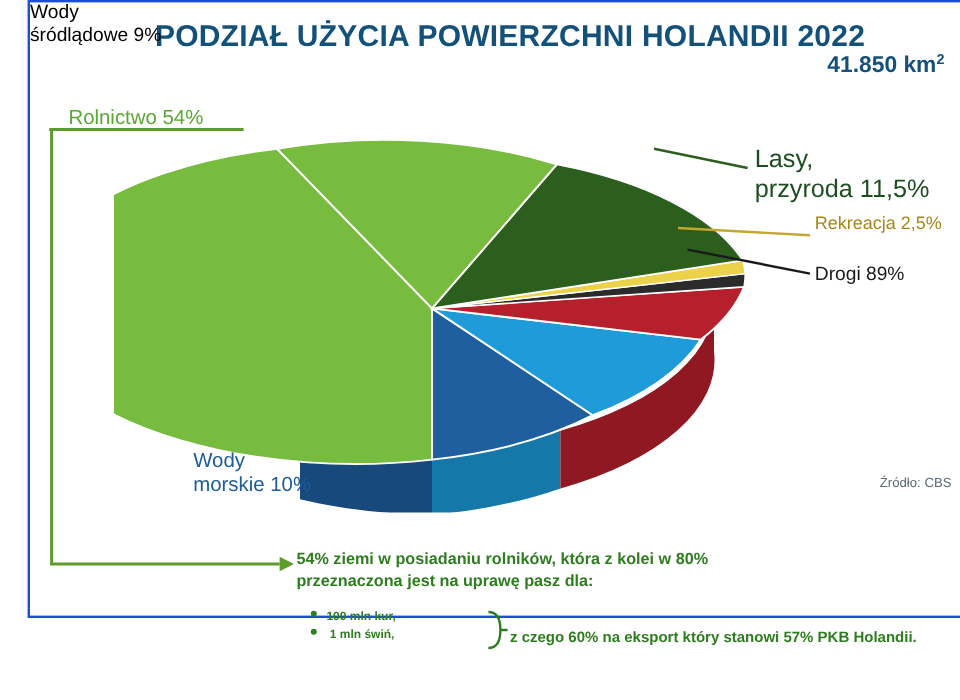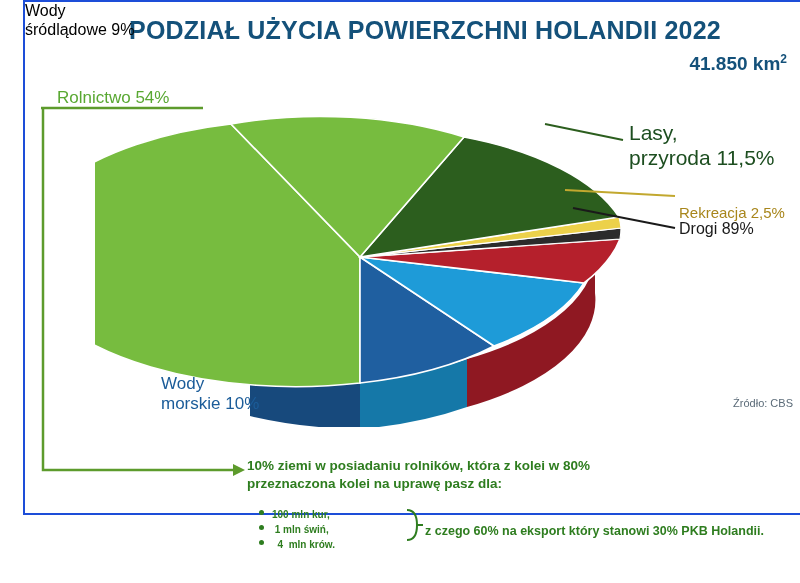--- a/index.html
+++ b/index.html
@@ -32,21 +32,21 @@
     width: 800px;
     text-align: center;
     font-size: 25px;
     font-weight: bold;
     color: #14517a;
     letter-spacing: 0.2px;
   }
   .subtitle {
     position: absolute;
     right: 34px;
-    top: 50px;
+    top: 40px;
     font-size: 19px;
     font-weight: bold;
     color: #14517a;
   }
   .subtitle sup {
     font-size: 12px;
     vertical-align: super;
   }
 
   
@@ -69,21 +69,21 @@
     left: 32px; top: 86px;
     font-size: 17px;
     color: #59a832;
   }
   .lbl-lasy {
     left: 604px; top: 119px;
     font-size: 21px;
     color: #1d4e20;
   }
   .lbl-rekreacja {
-    left: 654px; top: 202px;
+    left: 654px; top: 176px;
     font-size: 15px;
     color: #a8861b;
   }
   .lbl-drogi {
     left: 654px; top: 218px;
     font-size: 16px;
     color: #1a1a1a;
   }
   .lbl-zabudowania {
     left: 594px; top: 311px;
@@ -222,25 +222,24 @@
 
     <path d="M 650 194 L 540 188" stroke="#c2a82f" stroke-width="2" fill="none"></path>
 
     <path d="M 650 226 L 548 206" stroke="#1a1a1a" stroke-width="2" fill="none"></path>
 
     <path d="M 382 508 Q 392 508 392 523 Q 392 538 382 538" stroke="#2e7d1f" stroke-width="2" fill="none"></path>
     <path d="M 392 523 L 398 523" stroke="#2e7d1f" stroke-width="2" fill="none"></path>
   </svg>
 
   <div class="note">
-    <span class="l1">10% ziemi w posiadaniu rolników, która z kolei w 80%</span>
-    <span class="l2">przeznaczona kolei na uprawę pasz dla:</span>
+    <span class="l1">54% ziemi w posiadaniu rolników, która z kolei w 80%</span>
+    <span class="l2">przeznaczona jest na uprawę pasz dla:</span>
   </div>
 
   <div class="bullets">
     <span class="row"><span class="bullet-dot"></span><span>100 mln kur,</span></span>
     <span class="row"><span class="bullet-dot"></span><span> 1 mln świń,</span></span>
-    <span class="row"><span class="bullet-dot"></span><span>  4  mln krów.</span></span>
   </div>
 
-  <div class="rhs-note">z czego 60% na eksport który stanowi 30% PKB Holandii.</div>
+  <div class="rhs-note">z czego 60% na eksport który stanowi 57% PKB Holandii.</div>
 
 </div>
 
 </body></html>

